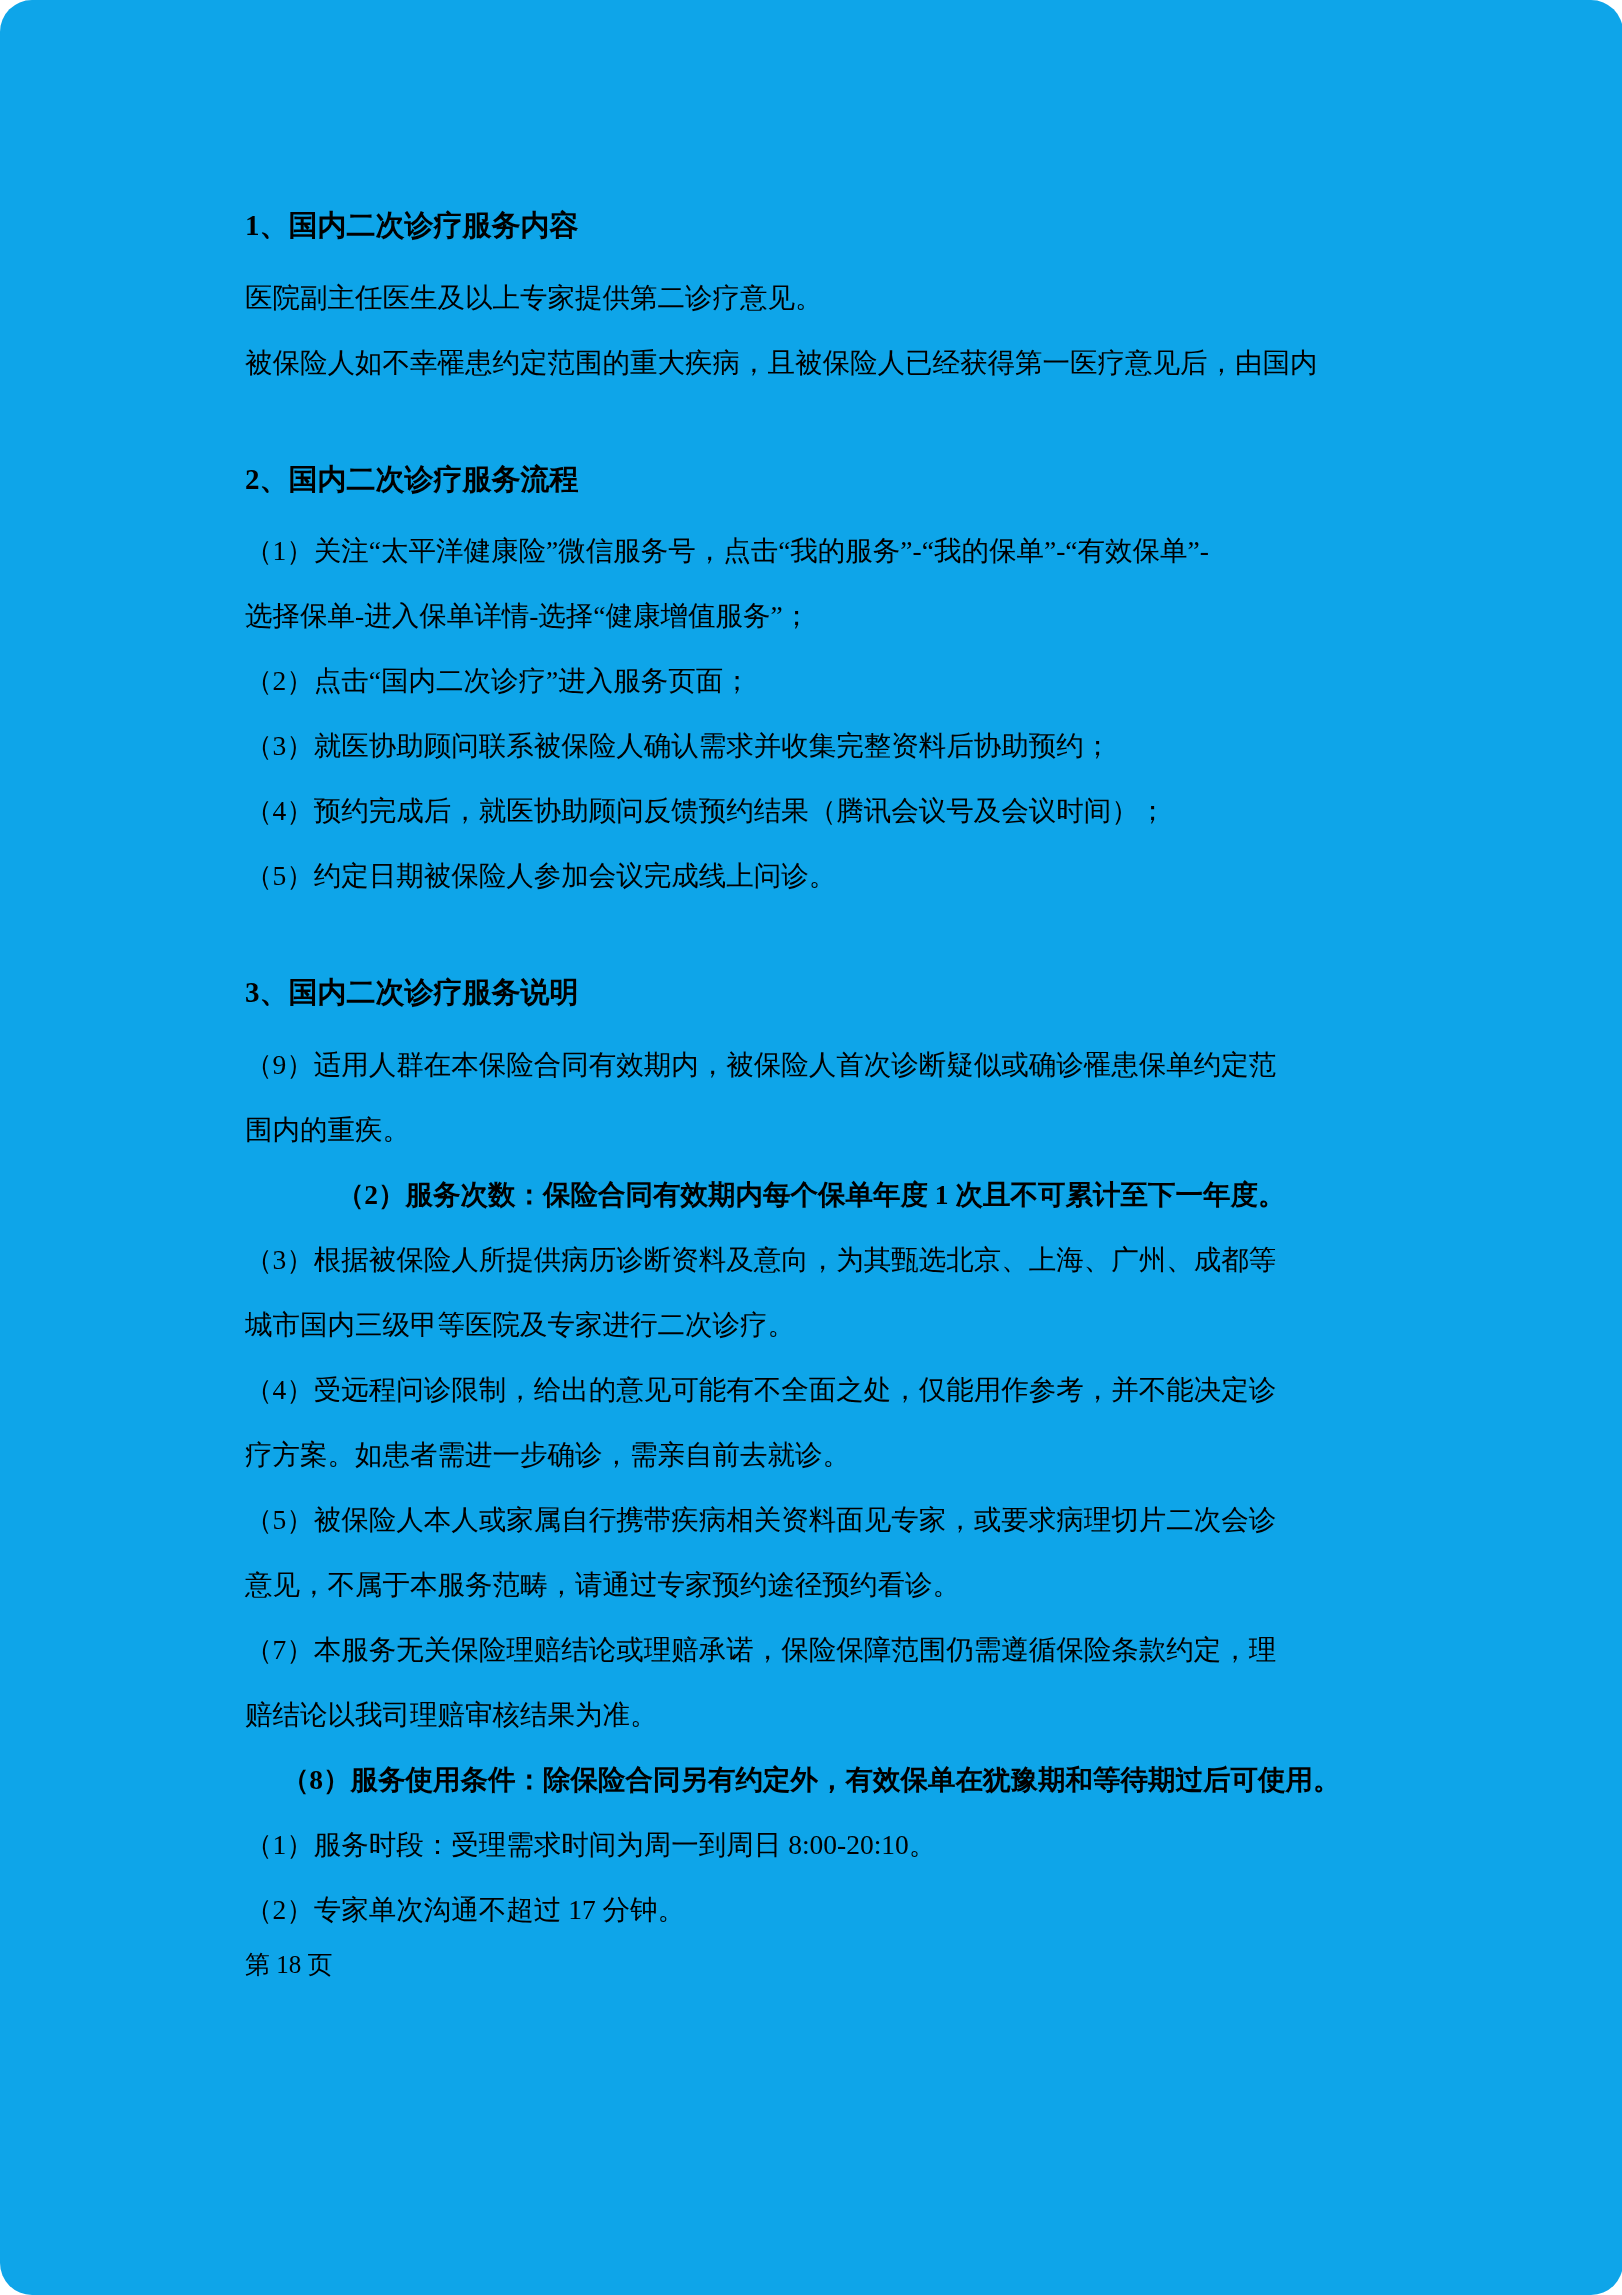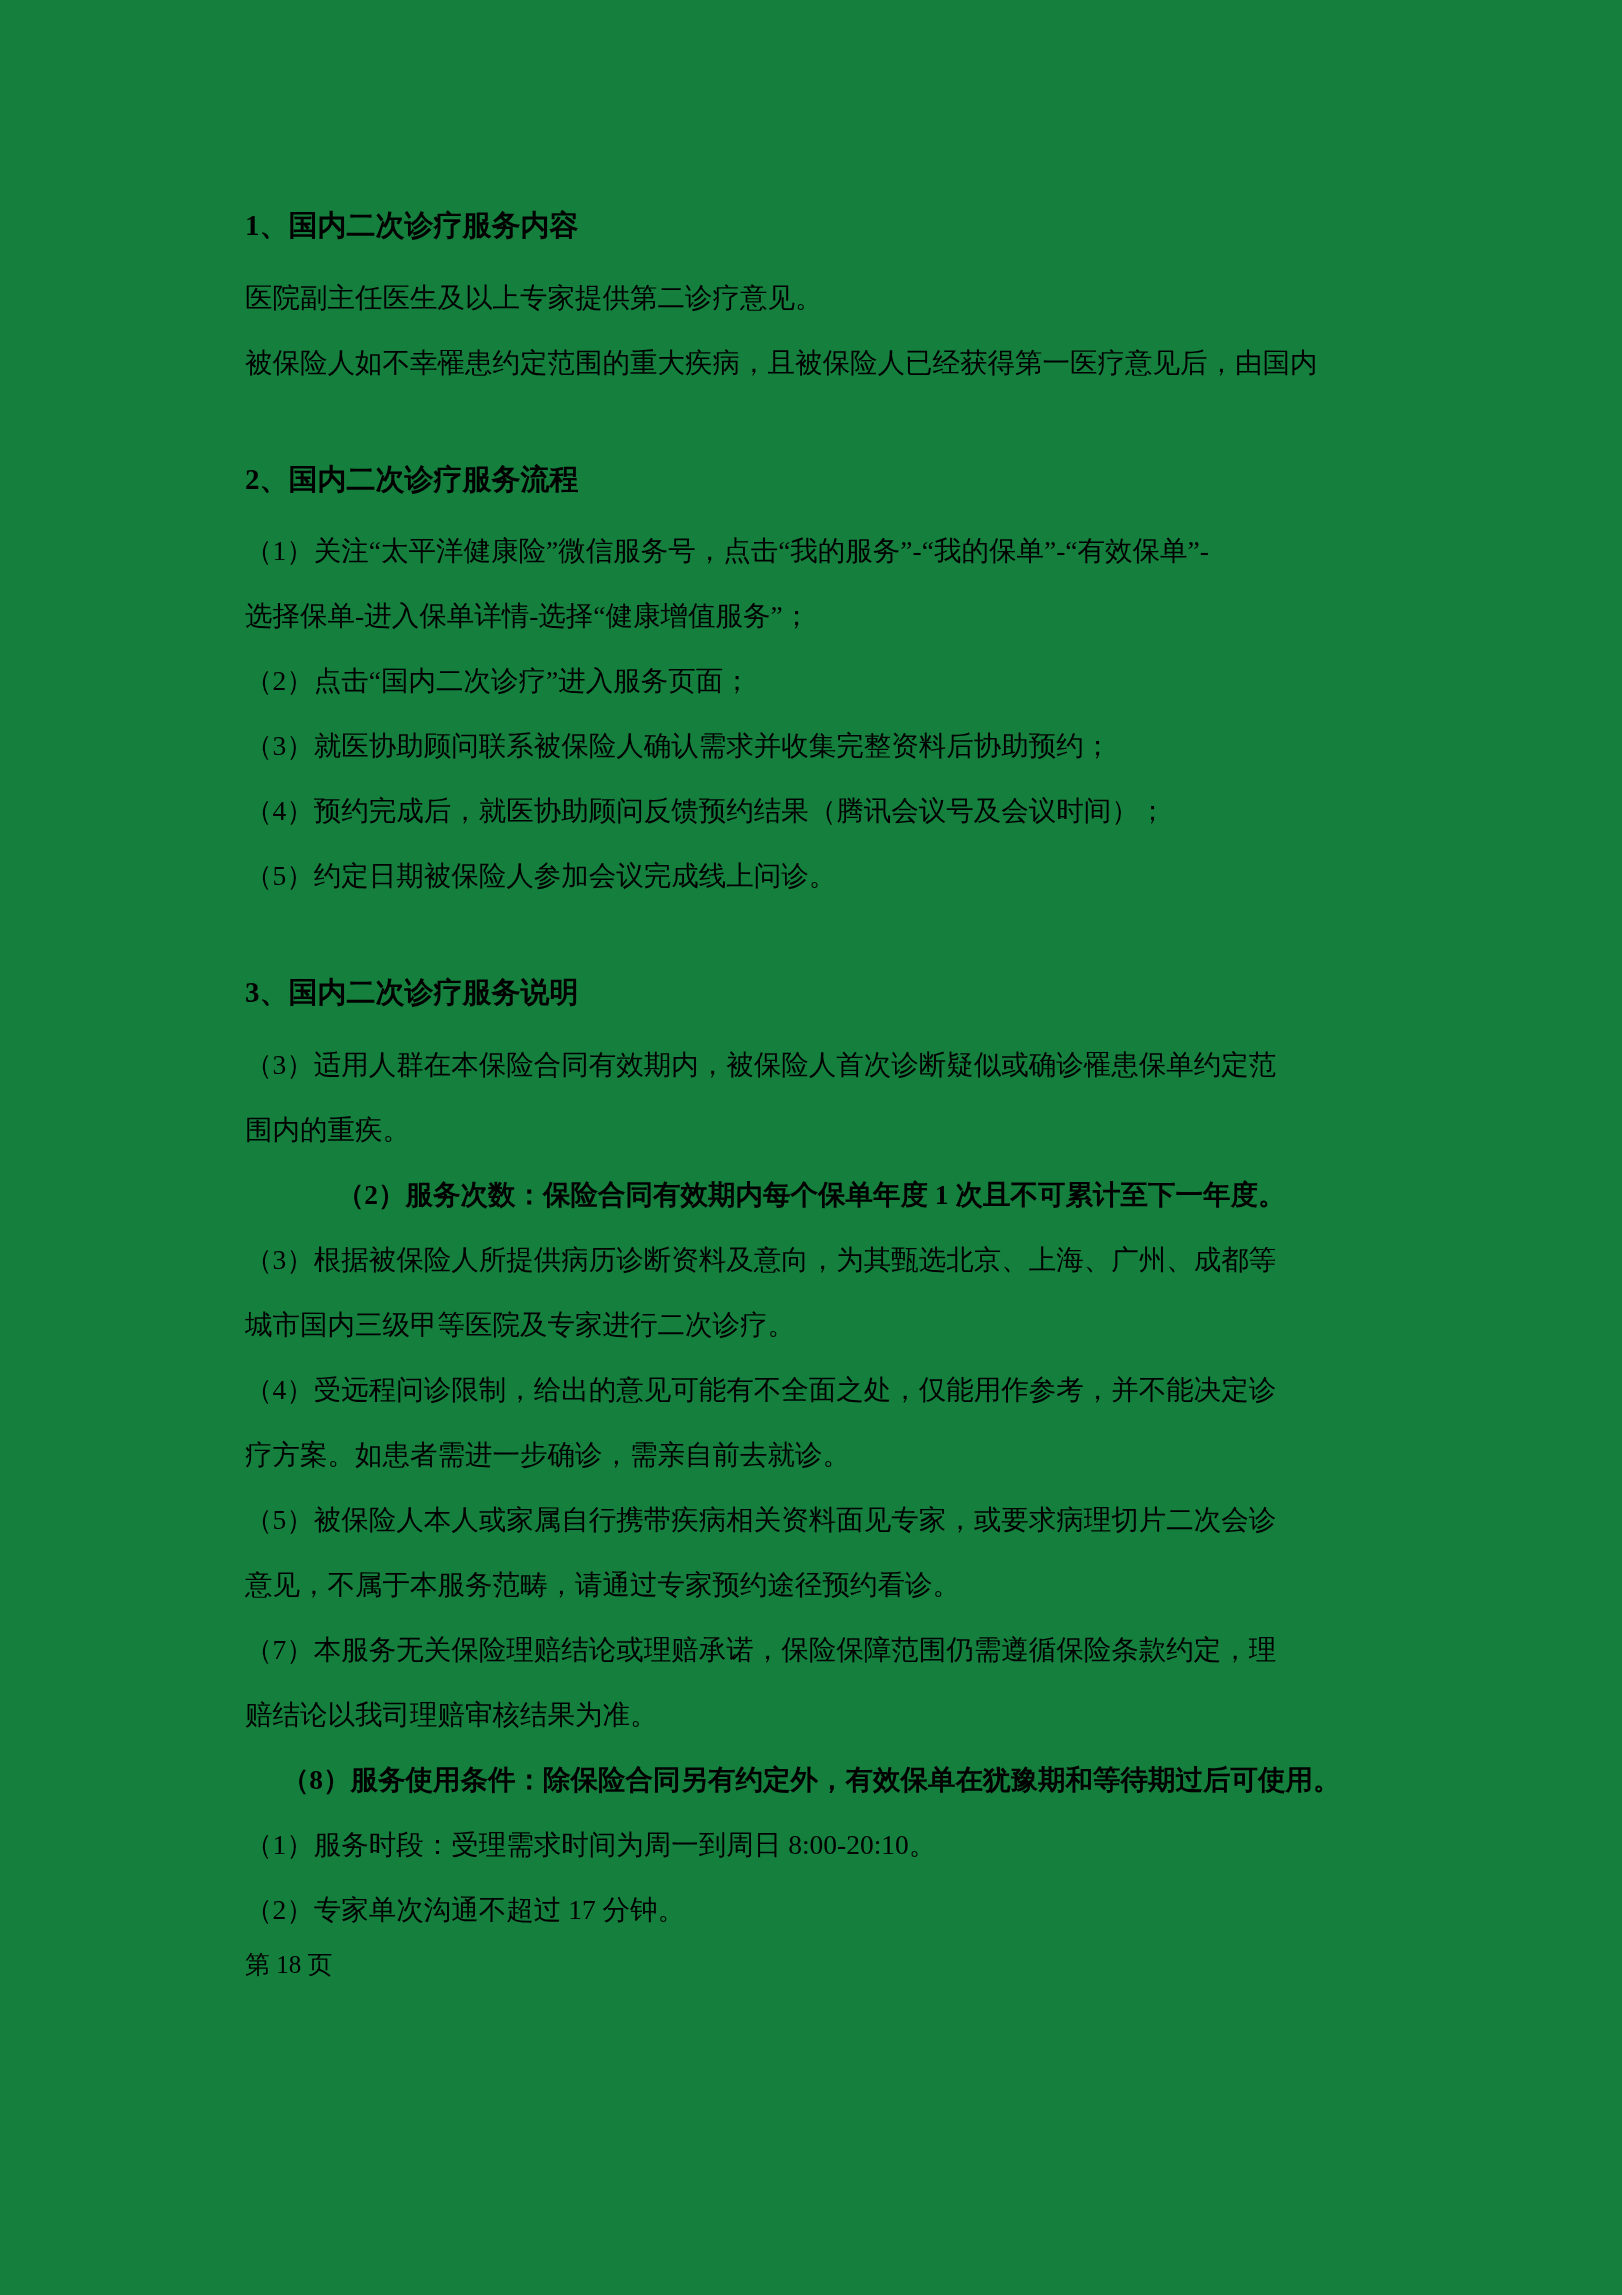--- a/index.html
+++ b/index.html
@@ -1,23 +1,24 @@
 <!DOCTYPE html>
 <html style="font-size:10.5px"><head>
 <meta charset="utf-8">
 <style>
   html, body { margin: 0; padding: 0; background: #ffffff; }
   .page {
     position: relative;
     width: 1623px;
     height: 2295px;
-    background: #15803d;
+    background: #0ea5e9;
     color: #000000;
     font-family: "Liberation Serif", "DejaVu Serif", serif;
     overflow: hidden;
+    border-radius: 32px;
   }
   .content {
     position: absolute;
     left: 245px;
     top: 193px;
     width: 1132px;
   }
   .heading {
     font-size: 29px;
     font-weight: bold;
@@ -54,21 +55,21 @@
 
     <div class="heading">2、国内二次诊疗服务流程</div>
     <div class="line">（1）关注“太平洋健康险”微信服务号，点击“我的服务”-“我的保单”-“有效保单”-</div>
     <div class="line">选择保单-进入保单详情-选择“健康增值服务”；</div>
     <div class="line">（2）点击“国内二次诊疗”进入服务页面；</div>
     <div class="line">（3）就医协助顾问联系被保险人确认需求并收集完整资料后协助预约；</div>
     <div class="line">（4）预约完成后，就医协助顾问反馈预约结果（腾讯会议号及会议时间）；</div>
     <div class="line">（5）约定日期被保险人参加会议完成线上问诊。</div>
 
     <div class="heading">3、国内二次诊疗服务说明</div>
-    <div class="line">（3）适用人群在本保险合同有效期内，被保险人首次诊断疑似或确诊罹患保单约定范</div>
+    <div class="line">（9）适用人群在本保险合同有效期内，被保险人首次诊断疑似或确诊罹患保单约定范</div>
     <div class="line">围内的重疾。</div>
     <div class="line bold">（2）服务次数：保险合同有效期内每个保单年度 1 次且不可累计至下一年度。</div>
     <div class="line">（3）根据被保险人所提供病历诊断资料及意向，为其甄选北京、上海、广州、成都等</div>
     <div class="line">城市国内三级甲等医院及专家进行二次诊疗。</div>
     <div class="line">（4）受远程问诊限制，给出的意见可能有不全面之处，仅能用作参考，并不能决定诊</div>
     <div class="line">疗方案。如患者需进一步确诊，需亲自前去就诊。</div>
     <div class="line">（5）被保险人本人或家属自行携带疾病相关资料面见专家，或要求病理切片二次会诊</div>
     <div class="line">意见，不属于本服务范畴，请通过专家预约途径预约看诊。</div>
     <div class="line">（7）本服务无关保险理赔结论或理赔承诺，保险保障范围仍需遵循保险条款约定，理</div>
     <div class="line">赔结论以我司理赔审核结果为准。</div>

